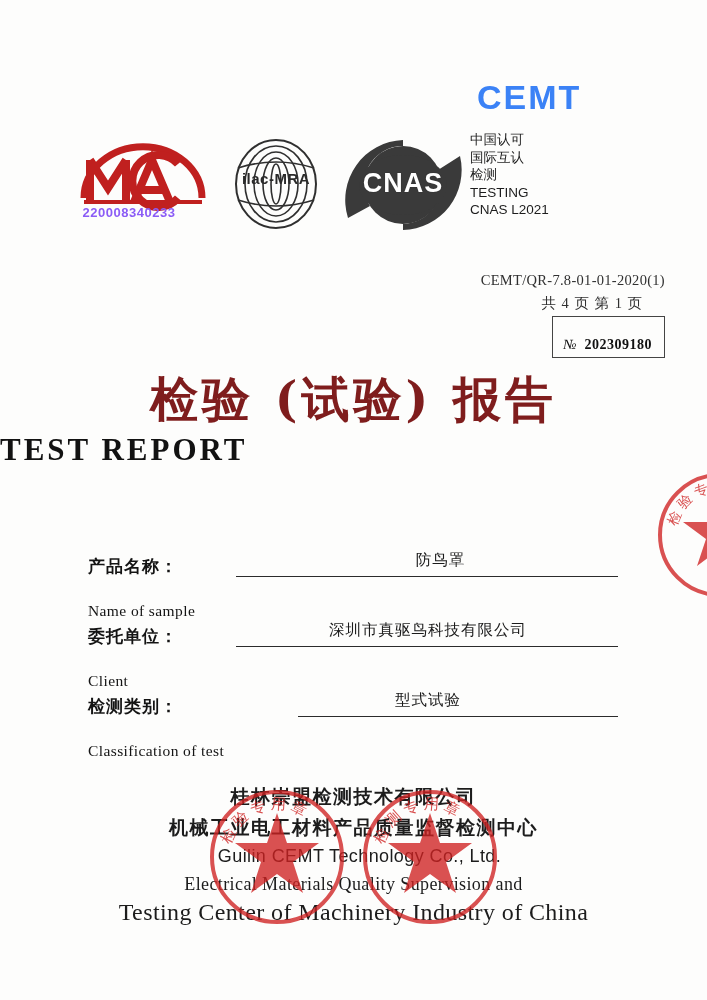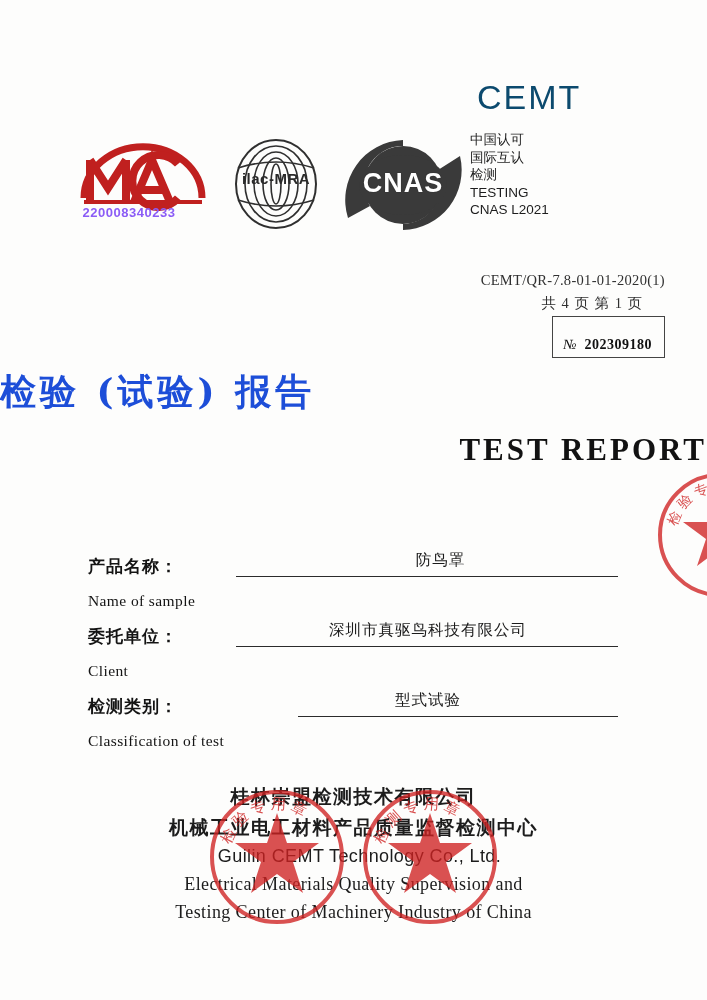--- a/index.html
+++ b/index.html
@@ -20,24 +20,24 @@
     inset: 0;
     background: #fdfdfc;
   }
 
   
   .cemt-wordmark {
     position: absolute;
     left: 477px;
     top: 78px;
     font-family: "Liberation Sans", sans-serif;
-    font-weight: normal;
+    font-weight: bold;
     font-size: 34px;
     letter-spacing: 2px;
-    color: #0c4a6e;
+    color: #3b82f6;
   }
 
   .ma-logo {
     position: absolute;
     left: 78px;
     top: 140px;
     width: 130px;
     height: 90px;
   }
   .ma-number {
@@ -141,32 +141,33 @@
     font-weight: bold;
     letter-spacing: 0.5px;
   }
 
   
   .title-cn {
     position: absolute;
     left: 0;
     right: 0;
     top: 368px;
+    text-align: center;
     font-family: "DejaVu Serif", serif;
     font-weight: bold;
-    font-size: 36px;
+    font-size: 48px;
     letter-spacing: 4px;
-    color: #1d4ed8;
+    color: #7f1d1d;
   }
   .title-en {
     position: absolute;
     left: 0;
     right: 0;
     top: 432px;
-    text-align: right;
+    text-align: left;
     font-family: "Liberation Serif", serif;
     font-weight: bold;
     font-size: 31px;
     letter-spacing: 3px;
     color: #121212;
   }
 
   
   .field {
     position: absolute;
@@ -179,21 +180,21 @@
     font-size: 17px;
     letter-spacing: 1px;
     color: #141414;
     margin-top: 27px;
   }
   .field .label-en {
     font-family: "Liberation Serif", serif;
     font-size: 15.5px;
     letter-spacing: 0.4px;
     color: #141414;
-    margin-top: 14px;
+    margin-top: 24px;
     display: inline-block;
   }
   .field .value {
     position: absolute;
     left: 175px;
     right: 0;
     top: 22px;
     text-align: center;
     font-family: "DejaVu Serif", serif;
     font-size: 15.5px;
@@ -245,21 +246,21 @@
     margin-left: 12px;
   }
   .footer .en2 {
     font-family: "Liberation Serif", serif;
     font-size: 18px;
     letter-spacing: 0.4px;
     line-height: 28px;
   }
   .footer .en3 {
     font-family: "Liberation Serif", serif;
-    font-size: 18px;
+    font-size: 24px;
     letter-spacing: 0.4px;
     line-height: 28px;
   }
 
   
   .stamp {
     position: absolute;
     pointer-events: none;
     opacity: 0.78;
   }

